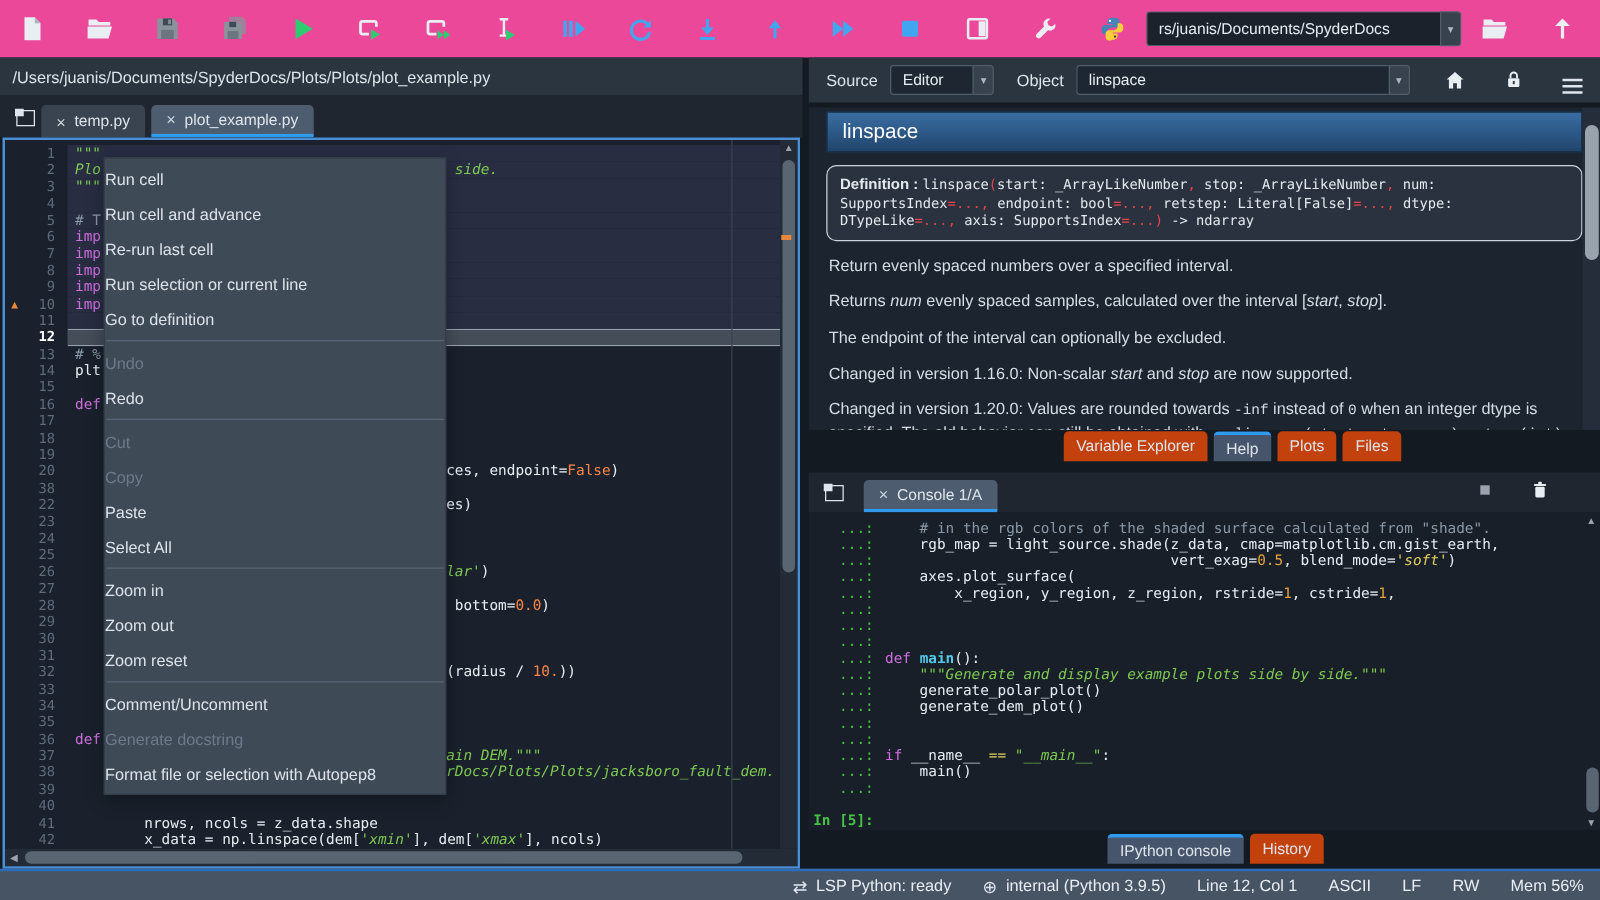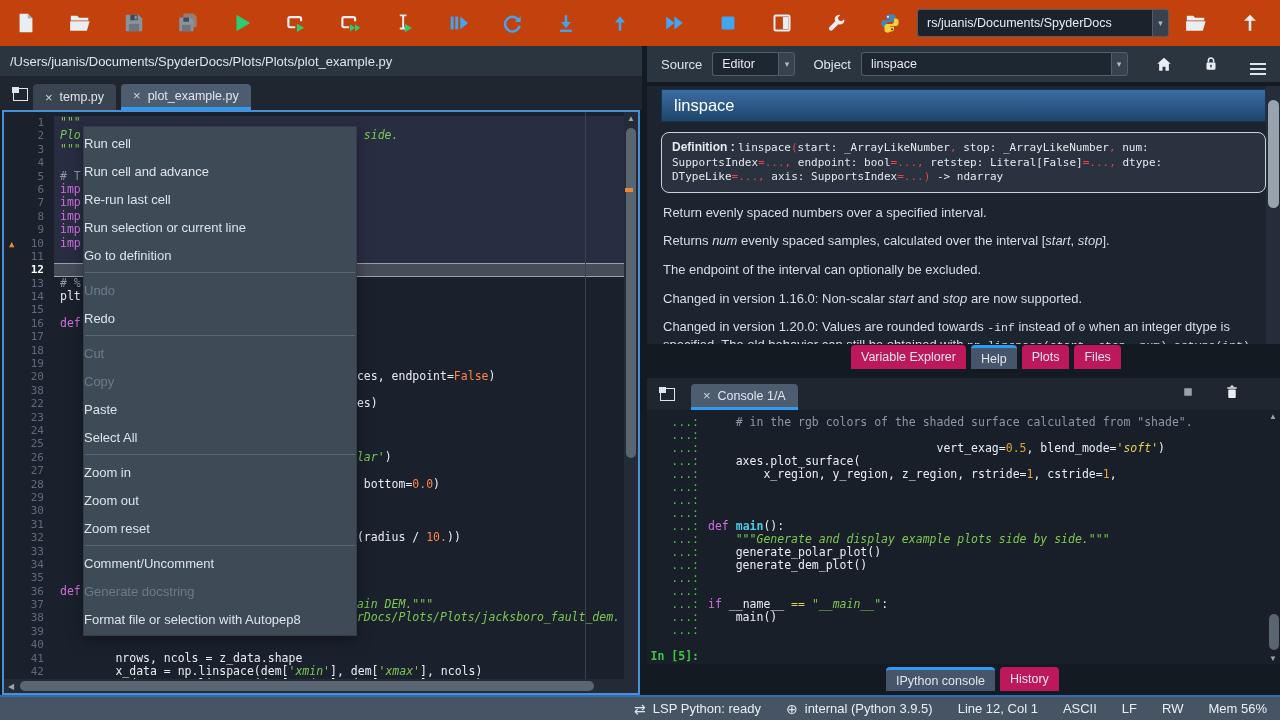--- a/index.html
+++ b/index.html
@@ -1,21 +1,21 @@
 <!DOCTYPE html>
 <html><head>
 <meta charset="utf-8">
 <style>
   * {margin:0;padding:0;box-sizing:border-box;}
   html,body {width:1280px;height:720px;overflow:hidden;background:#141a22;}
   body {font-family:"Liberation Sans",sans-serif;color:#e8edf3;}
   #app {position:relative;width:1280px;height:720px;background:#141a22;}
 
   
-  .toolbar {position:absolute;left:0;top:0;width:1280px;height:46px;background:#c2410c;display:flex;align-items:center;}
+  .toolbar {position:absolute;left:0;top:0;width:1280px;height:46px;background:#ec4899;display:flex;align-items:center;}
   .tbtn {width:24px;height:24px;margin:0 15px;display:flex;align-items:center;justify-content:center;cursor:pointer;}
   .tbtn svg {width:22px;height:22px;}
   .tb-first {margin-left:14px;}
   .combo {display:flex;align-items:stretch;height:28px;}
   .combo .cbox {background:#1b222b;border:1px solid #505d6b;border-right:none;border-radius:3px 0 0 3px;color:#e6ecf2;font-size:12.5px;display:flex;align-items:center;padding:0 9px;white-space:nowrap;overflow:hidden;}
   .combo .cbtn {width:17px;background:#38424e;border:1px solid #505d6b;border-radius:0 3px 3px 0;color:#aeb8c2;font-size:9px;display:flex;align-items:center;justify-content:center;cursor:pointer;}
   .wd {width:252px;}
 
   
   .pathbar {position:absolute;left:0;top:46px;width:642px;height:30px;background:#2b3540;display:flex;align-items:center;padding-left:10px;font-size:13px;color:#dde4ea;}
@@ -68,21 +68,21 @@
   .htitle {margin:3px 14px 0 14px;height:33px;background:linear-gradient(#3a6da3,#20456b);color:#fff;font-size:16.5px;display:flex;align-items:center;padding-left:12px;border:1px solid #16344f;}
   .defbox {margin:10px 14px 0 14px;background:#29323e;border:1px solid #ccd3da;border-radius:8px;padding:7px 10px;font-family:"DejaVu Sans Mono",monospace;font-size:11px;line-height:1.32;color:#e4e9ef;}
   .dlabel {font-weight:bold;font-family:"Liberation Sans",sans-serif;font-size:12px;}
   .s-dw {color:#e4e9ef;} .s-dr {color:#e8434a;}
   .hp {margin:11px 16px 0 16px;font-size:13px;color:#d6dde4;line-height:1.35;}
   .hp .it {font-style:italic;}
   .hp .cd {font-family:Liberation Mono, monospace;font-size:11.5px;}
   .hvtrack {position:absolute;right:0;top:0;bottom:0;width:14px;background:#242d39;}
   .hvthumb {position:absolute;right:1px;top:14px;width:11px;height:108px;background:#99a3ad;border-radius:6px;}
   .paneltabs {position:absolute;left:851px;top:345px;height:24px;display:flex;gap:5px;z-index:5;}
-  .ptab {height:24px;display:flex;align-items:center;padding:0 10px;font-size:12.5px;color:#dfe5eb;background:#be185d;border-radius:4px 4px 0 0;cursor:pointer;}
+  .ptab {height:24px;display:flex;align-items:center;padding:0 10px;font-size:12.5px;color:#dfe5eb;background:#c2410c;border-radius:4px 4px 0 0;cursor:pointer;}
   .ptab.act {background:#46556b;border-top:3px solid #2f9bf0;}
   .ptab.actb {background:#46556b;border-top:3px solid #2f9bf0;}
 
   
   .contabbar {position:absolute;left:647px;top:378px;width:633px;height:32px;background:#20262f;display:flex;align-items:flex-end;}
   .conpane {position:absolute;left:647px;top:410px;width:633px;height:254px;background:#191f29;overflow:hidden;}
   .cln {display:flex;height:13px;font-family:"DejaVu Sans Mono",monospace;font-size:11.5px;line-height:13px;white-space:pre;}
   .prompt {width:52px;flex:none;text-align:right;color:#44c344;}
   .prompt.ip {font-weight:bold;}
   .ccode {padding-left:9px;}
@@ -537,21 +537,21 @@
             <rect x="10" y="3.2" width="4" height="2.6" rx="1" fill="#e9eef3"></rect>
           </svg>
         </span>
       <span><span class="burger" style="top:0;"></span></span>
     </span>
   </div>
 
   <div class="conpane">
     <div id="con-rows" style="padding-top:6px;">
         <div class="cln"><span class="prompt">...:</span><span class="ccode"><span class="s-c">    # in the rgb colors of the shaded surface calculated from "shade".</span></span></div>
-        <div class="cln"><span class="prompt">...:</span></div>
+        <div class="cln"><span class="prompt">...:</span><span class="ccode"><span class="s-w">    rgb_map = light_source.shade(z_data, cmap=matplotlib.cm.gist_earth,</span></span></div>
         <div class="cln"><span class="prompt">...:</span><span class="ccode"><span class="s-w">                                 vert_exag=</span><span class="s-n">0.5</span><span class="s-w">, blend_mode=</span><span class="s-s">'soft'</span><span class="s-w">)</span></span></div>
         <div class="cln"><span class="prompt">...:</span><span class="ccode"><span class="s-w">    axes.plot_surface(</span></span></div>
         <div class="cln"><span class="prompt">...:</span><span class="ccode"><span class="s-w">        x_region, y_region, z_region, rstride=</span><span class="s-n">1</span><span class="s-w">, cstride=</span><span class="s-n">1</span><span class="s-w">,</span></span></div>
         <div class="cln"><span class="prompt">...:</span></div>
         <div class="cln"><span class="prompt">...:</span><span class="ccode"></span></div>
         <div class="cln"><span class="prompt">...:</span><span class="ccode"></span></div>
         <div class="cln"><span class="prompt">...:</span><span class="ccode"><span class="s-m">def </span><span class="s-f">main</span><span class="s-w">():</span></span></div>
         <div class="cln"><span class="prompt">...:</span><span class="ccode"><span class="s-gi">    """Generate and display example plots side by side."""</span></span></div>
         <div class="cln"><span class="prompt">...:</span><span class="ccode"><span class="s-w">    generate_polar_plot()</span></span></div>
         <div class="cln"><span class="prompt">...:</span><span class="ccode"><span class="s-w">    generate_dem_plot()</span></span></div>

